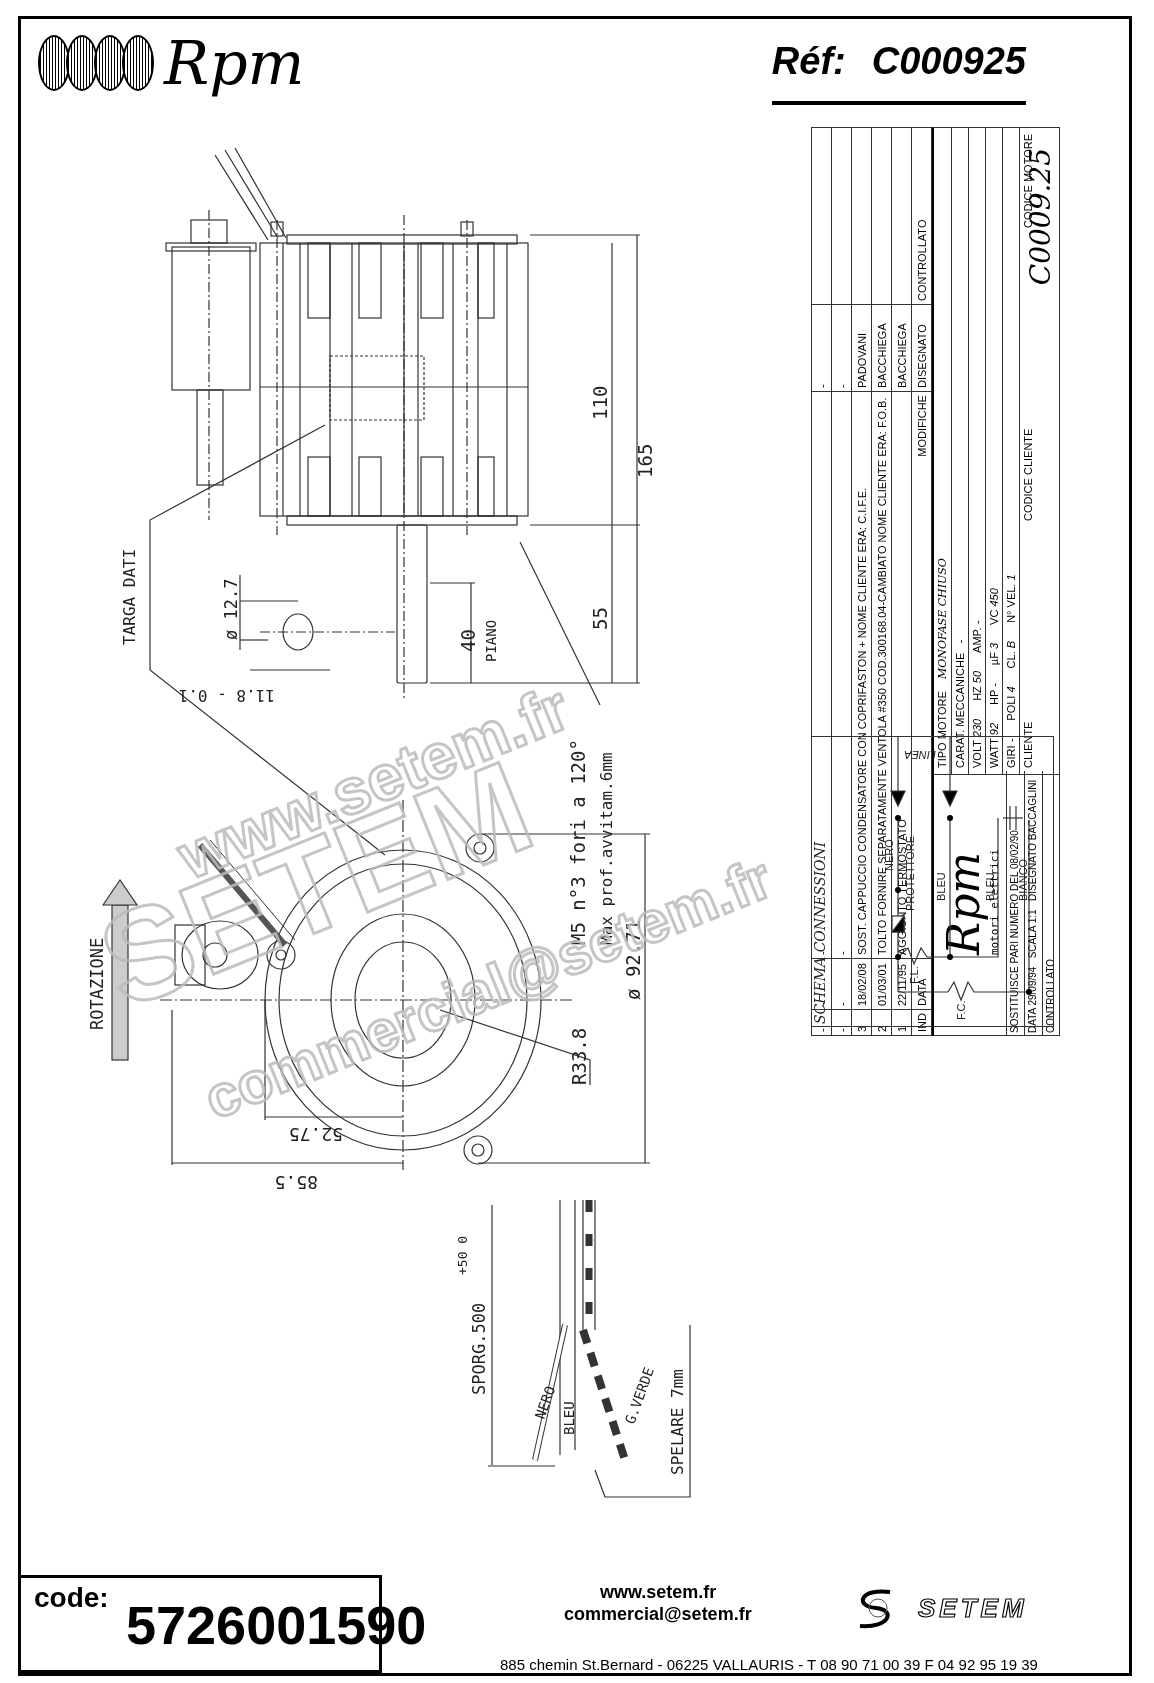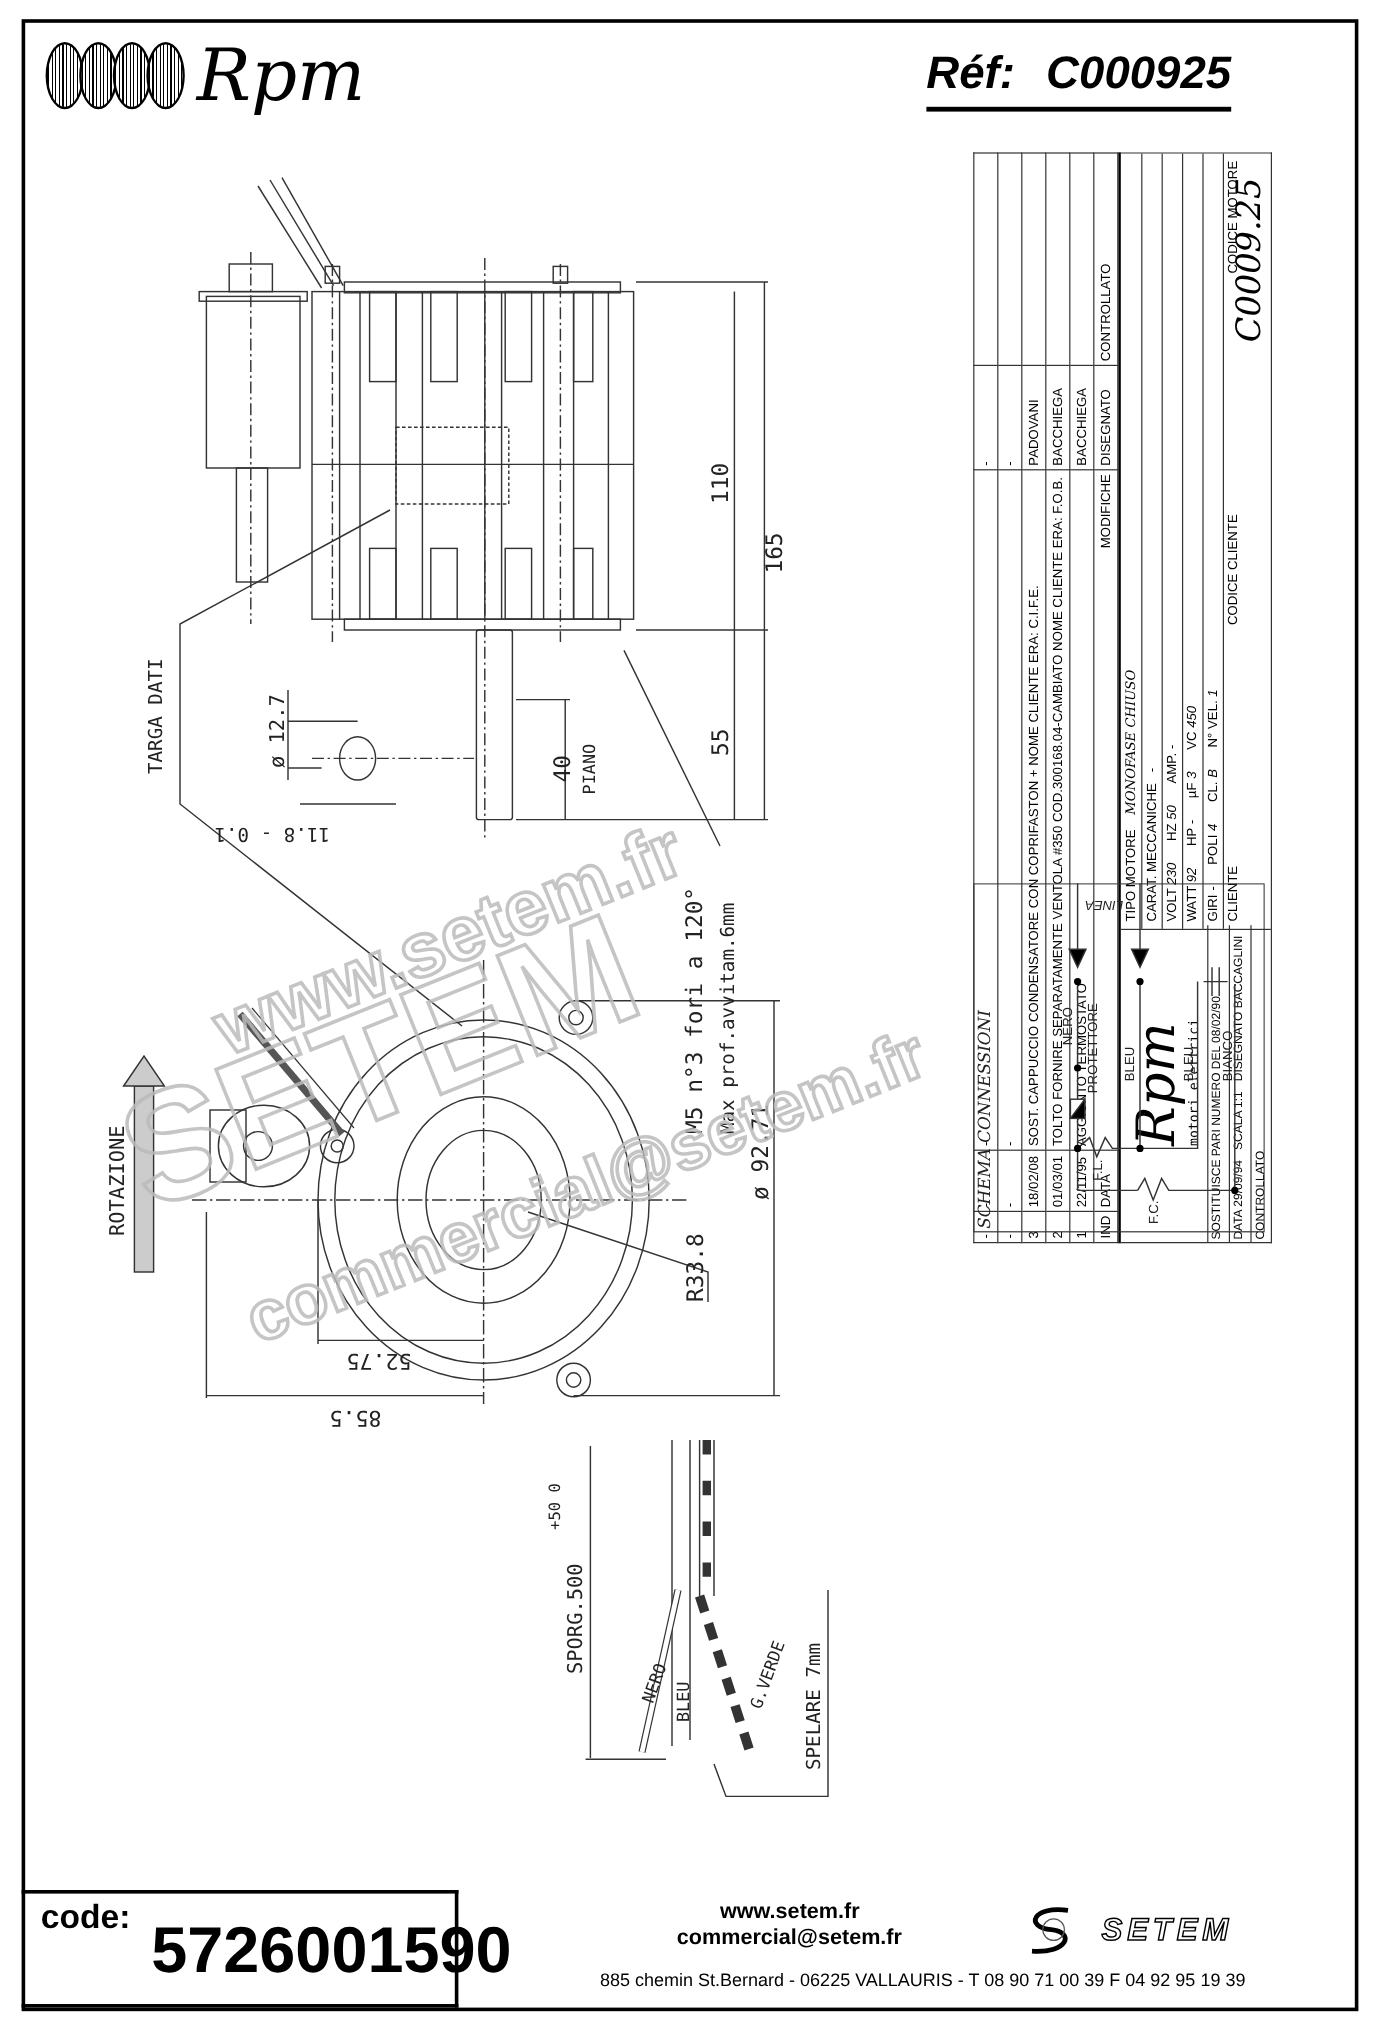--- a/index.html
+++ b/index.html
@@ -2,37 +2,37 @@
 <html><head>
 <meta charset="utf-8">
 <style>
   html,body{margin:0;padding:0;background:#fff;}
   body{width:1154px;height:1683px;position:relative;overflow:hidden;font-family:"Liberation Sans",sans-serif;color:#000;}
   .frame{position:absolute;left:18px;top:16px;width:1114px;height:1660px;border:3px solid #000;box-sizing:border-box;}
   .logo{position:absolute;left:38px;top:28px;height:70px;display:flex;align-items:center;}
   .logo-coils{display:flex;}
   .coil{width:32px;height:56px;border-radius:50%/50%;margin-right:-4px;background:repeating-linear-gradient(90deg,#000 0 1px,#fff 1px 3px);border:2px solid #000;box-sizing:border-box;}
   .logo-text{font-family:"DejaVu Serif",serif;font-style:italic;font-size:60px;margin-left:14px;line-height:1;}
-  .ref{position:absolute;right:128px;top:40px;font-weight:bold;font-style:italic;font-size:38px;border-bottom:4px solid #000;padding-bottom:6px;white-space:nowrap;}
+  .ref{position:absolute;right:128px;top:40px;font-weight:bold;font-style:italic;font-size:38px;border-bottom:4px solid #000;padding-bottom:18px;white-space:nowrap;}
   .ref span{margin-left:26px;}
   svg.drawing{position:absolute;left:0;top:0;}
   .dtext{font-family:"DejaVu Sans Mono",monospace;fill:#222;}
   .watermark{font-family:"Liberation Sans",sans-serif;font-weight:bold;fill:none;stroke:#bbb;stroke-width:3;opacity:.85;}
   
   .tb-wrap{position:absolute;left:811px;top:127px;width:243px;height:909px;}
   .tb{position:absolute;left:0;top:0;width:909px;height:243px;transform-origin:0 0;transform:translate(0,909px) rotate(-90deg);font-family:"Liberation Sans Narrow","Liberation Sans",sans-serif;font-size:11px;}
   .tb table{border-collapse:collapse;}
   .tb td{border:1px solid #333;padding:0 3px;white-space:nowrap;height:19px;}
   .codebox{position:absolute;left:18px;top:1575px;width:364px;height:98px;border:3px solid #000;border-left:none;box-sizing:border-box;}
   .code-label{position:absolute;left:16px;top:4px;font-size:28px;font-weight:bold;}
   .code-value{position:absolute;left:108px;top:16px;font-size:54px;font-weight:bold;letter-spacing:0;}
   .contact{position:absolute;left:480px;top:1580px;width:640px;height:90px;}
   .web{position:absolute;left:120px;top:2px;font-size:18px;font-weight:bold;}
   .mail{position:absolute;left:84px;top:24px;font-size:18px;font-weight:bold;}
-  .addr{position:absolute;left:20px;top:62px;font-size:15px;white-space:nowrap;text-align:right;}
+  .addr{position:absolute;left:20px;top:76px;font-size:15px;white-space:nowrap;text-align:right;}
   .setem-logo{position:absolute;left:370px;top:6px;display:flex;align-items:center;}
   .setem-text{font-family:"Liberation Sans",sans-serif;font-style:italic;font-weight:bold;font-size:26px;letter-spacing:4px;color:#fff;-webkit-text-stroke:1.2px #000;margin-left:8px;}
 </style>
 </head>
 <body>
 
 <div class="frame"></div>
 
 <div class="logo">
   <div class="logo-coils">

